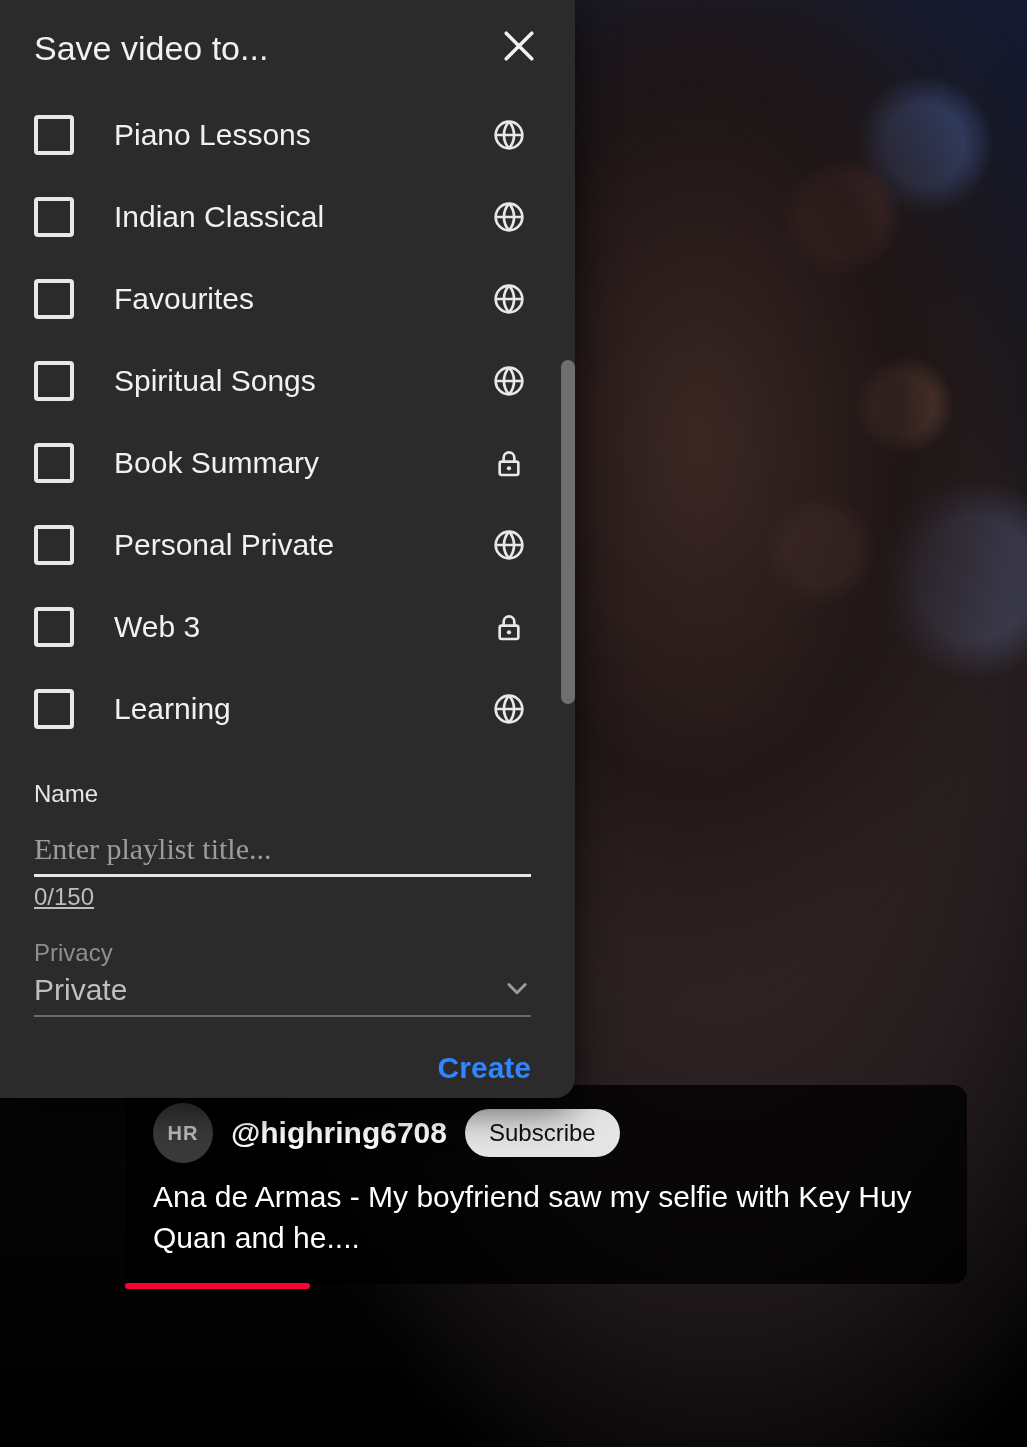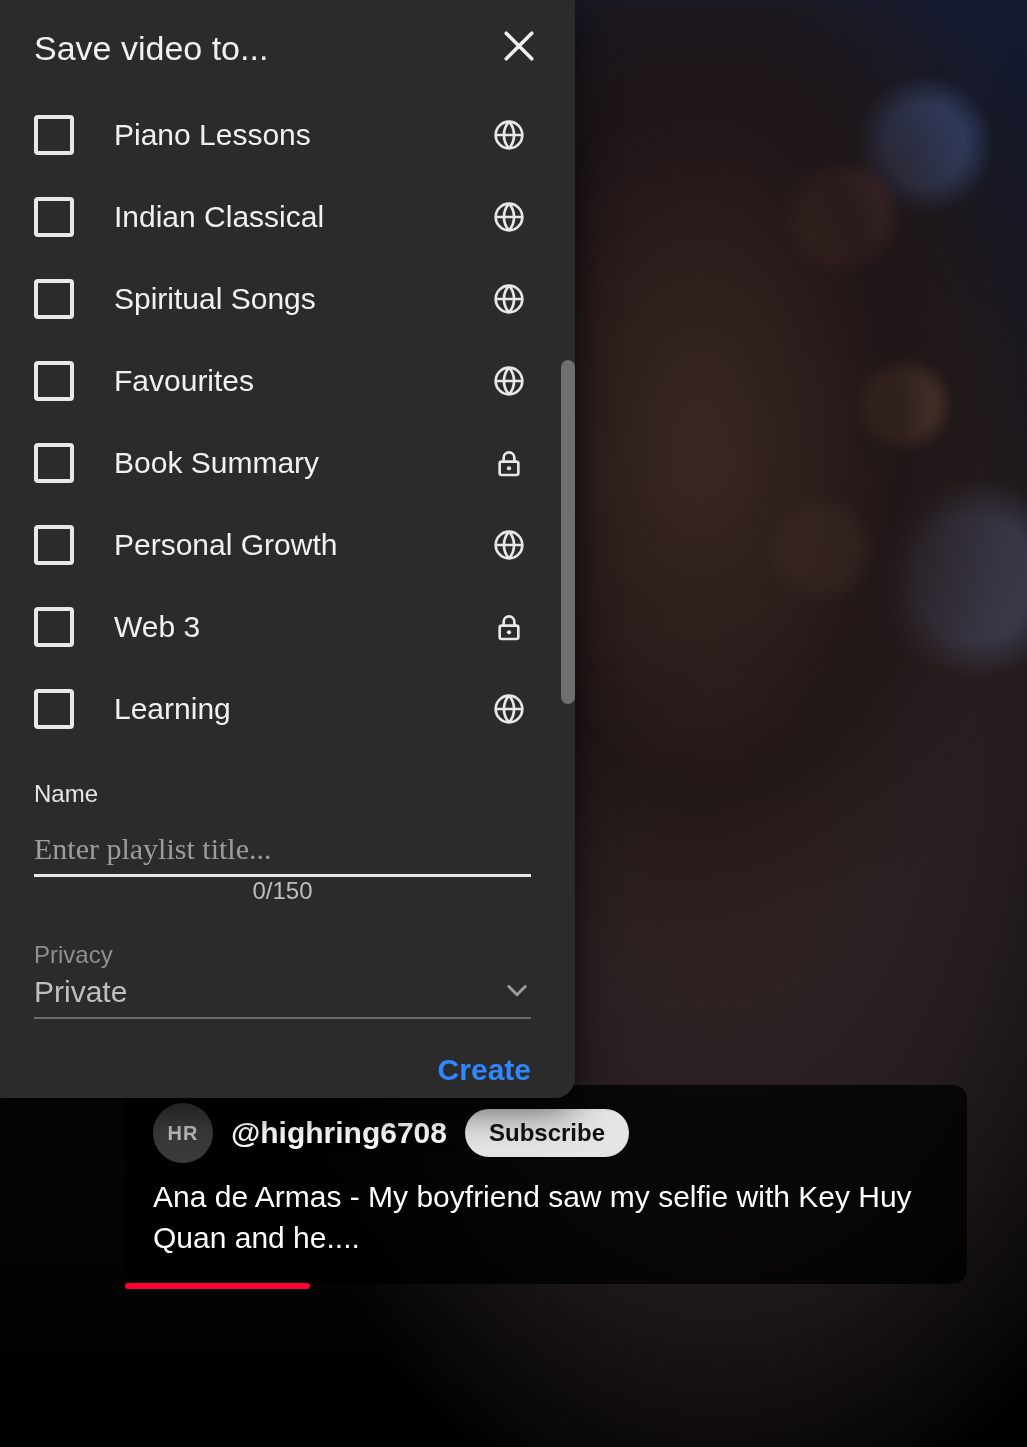--- a/index.html
+++ b/index.html
@@ -38,21 +38,21 @@
   .channel-row { display:flex; align-items:center; gap:18px; margin-bottom:14px;}
   .avatar {
     width:60px; height:60px; border-radius:50%;
     background:#3a3a3a; color:#bdbdbd;
     display:flex; align-items:center; justify-content:center;
     font-size:20px; letter-spacing:1px; font-weight:600;
   }
   .handle { font-size:30px; font-weight:600; color:#fff; }
   .subscribe-btn {
     background:#e5e5e5; color:#111; border:none; border-radius:26px;
-    padding:10px 24px; font-size:24px; font-weight:700; cursor:pointer;
+    padding:10px 24px; font-size:24px; font-weight:400; cursor:pointer;
   }
   .video-title { font-size:30px; line-height:1.35; color:#fff; }
 
   .progress-track { position:absolute; left:125px; top:1283px; width:185px; height:6px; background:#ff0033; border-radius:3px;}
 
   
   .dialog {
     position:absolute; left:0; top:0;
     width:575px; height:1098px;
     background:#2b2b2b;
@@ -82,23 +82,23 @@
   .vis-icon svg { width:32px; height:32px; }
 
   .form { padding: 24px 44px 0 34px; }
   .field-label { font-size:24px; color:#e6e6e6; margin-bottom:20px;}
   .text-input {
     width:100%; background:transparent; border:none; outline:none;
     border-bottom:3px solid #e8e8e8;
     font-size:30px; color:#f1f1f1; padding:4px 0 8px 0;font-family:Liberation Serif, serif;
   }
   .text-input::placeholder { color:#9c9c9c; }
-  .counter { text-align:center; font-size:24px; color:#bdbdbd; }
-
-  .privacy-block { margin-top:36px; width:100%; }
+  .counter { text-align:left; font-size:24px; color:#bdbdbd; margin-top:6px;text-decoration:underline;}
+
+  .privacy-block { margin-top:28px; width:100%; }
   .privacy-label { font-size:24px; color:#8f8f8f; margin-bottom:2px;}
   .select-row { display:flex; align-items:center; justify-content:space-between; border-bottom:2px solid #6b6b6b; padding:4px 0 8px 0; cursor:pointer;}
   .select-value { font-size:30px; color:#bfbfbf;}
   .select-chevron { color:#9c9c9c; }
   .select-chevron svg{ width:28px; height:28px;}
 
   .actions { padding: 34px 44px 28px 0; text-align:right;margin-left:6px;}
   .create-btn { background:transparent; border:none; color:#2f86ff; font-size:30px; font-weight:600; cursor:pointer;}
 </style>
 </head>
@@ -162,48 +162,48 @@
       <div class="cb"></div>
       <div class="pl-label">Indian Classical</div>
       <div class="vis-icon">
           <svg viewBox="0 0 24 24">
             <use href="#ic-globe"></use>
           </svg>
         </div>
     </div>
     <div class="pl-row">
       <div class="cb"></div>
+      <div class="pl-label">Favourites</div>
+      <div class="vis-icon">
+          <svg viewBox="0 0 24 24">
+            <use href="#ic-globe"></use>
+          </svg>
+        </div>
+    </div>
+    <div class="pl-row">
+      <div class="cb"></div>
       <div class="pl-label">Spiritual Songs</div>
       <div class="vis-icon">
           <svg viewBox="0 0 24 24">
             <use href="#ic-globe"></use>
           </svg>
         </div>
     </div>
     <div class="pl-row">
       <div class="cb"></div>
-      <div class="pl-label">Favourites</div>
-      <div class="vis-icon">
-          <svg viewBox="0 0 24 24">
-            <use href="#ic-globe"></use>
-          </svg>
-        </div>
-    </div>
-    <div class="pl-row">
-      <div class="cb"></div>
       <div class="pl-label">Book Summary</div>
       <div class="vis-icon">
           <svg viewBox="0 0 24 24">
             <use href="#ic-lock"></use>
           </svg>
         </div>
     </div>
     <div class="pl-row">
       <div class="cb"></div>
-      <div class="pl-label">Personal Growth</div>
+      <div class="pl-label">Personal Private</div>
       <div class="vis-icon">
           <svg viewBox="0 0 24 24">
             <use href="#ic-globe"></use>
           </svg>
         </div>
     </div>
     <div class="pl-row">
       <div class="cb"></div>
       <div class="pl-label">Web 3</div>
       <div class="vis-icon">

